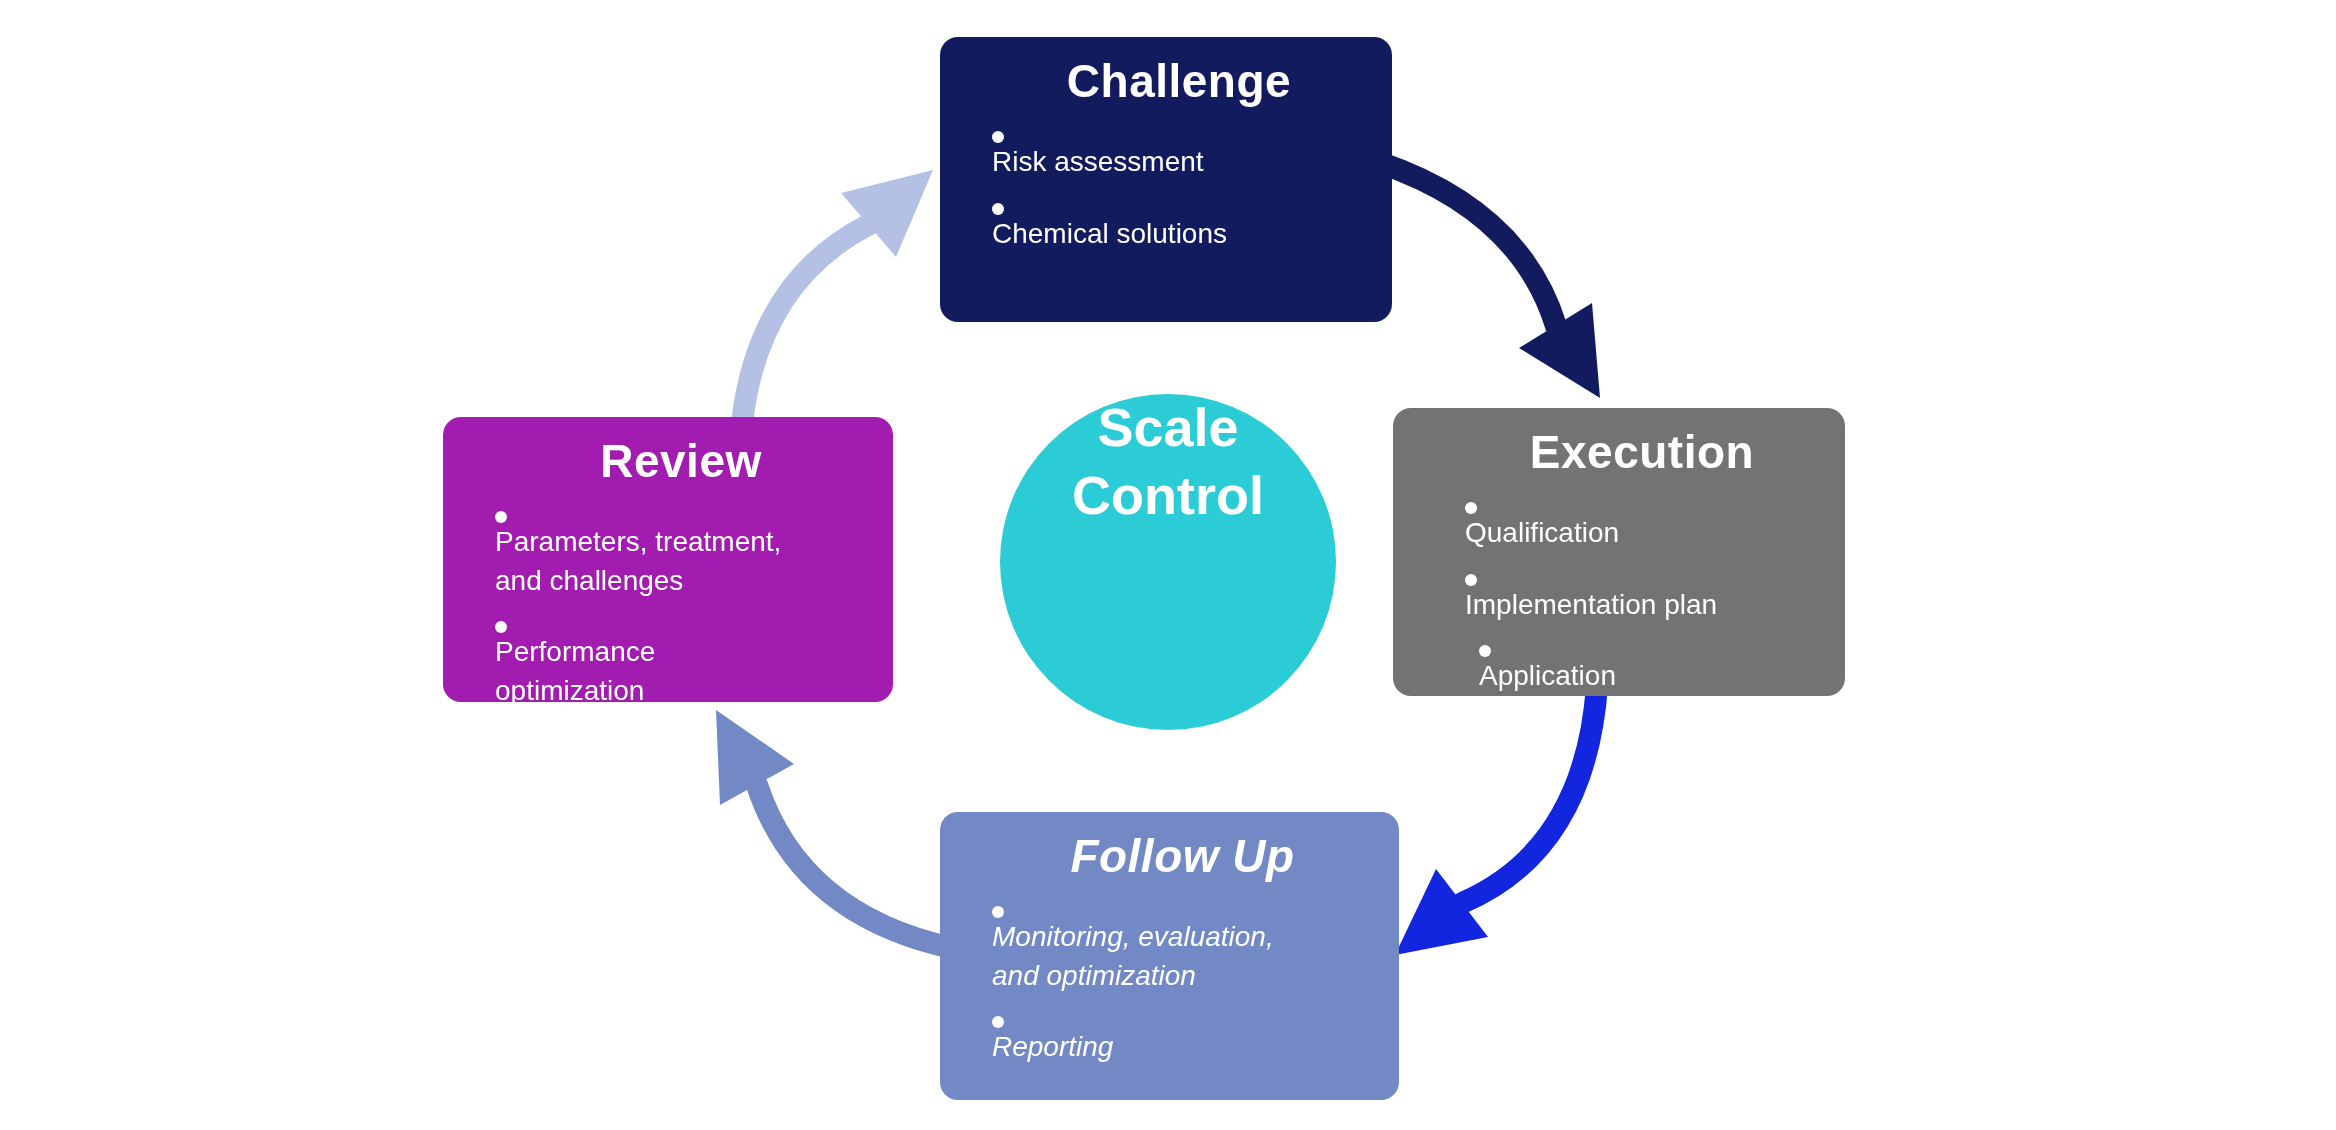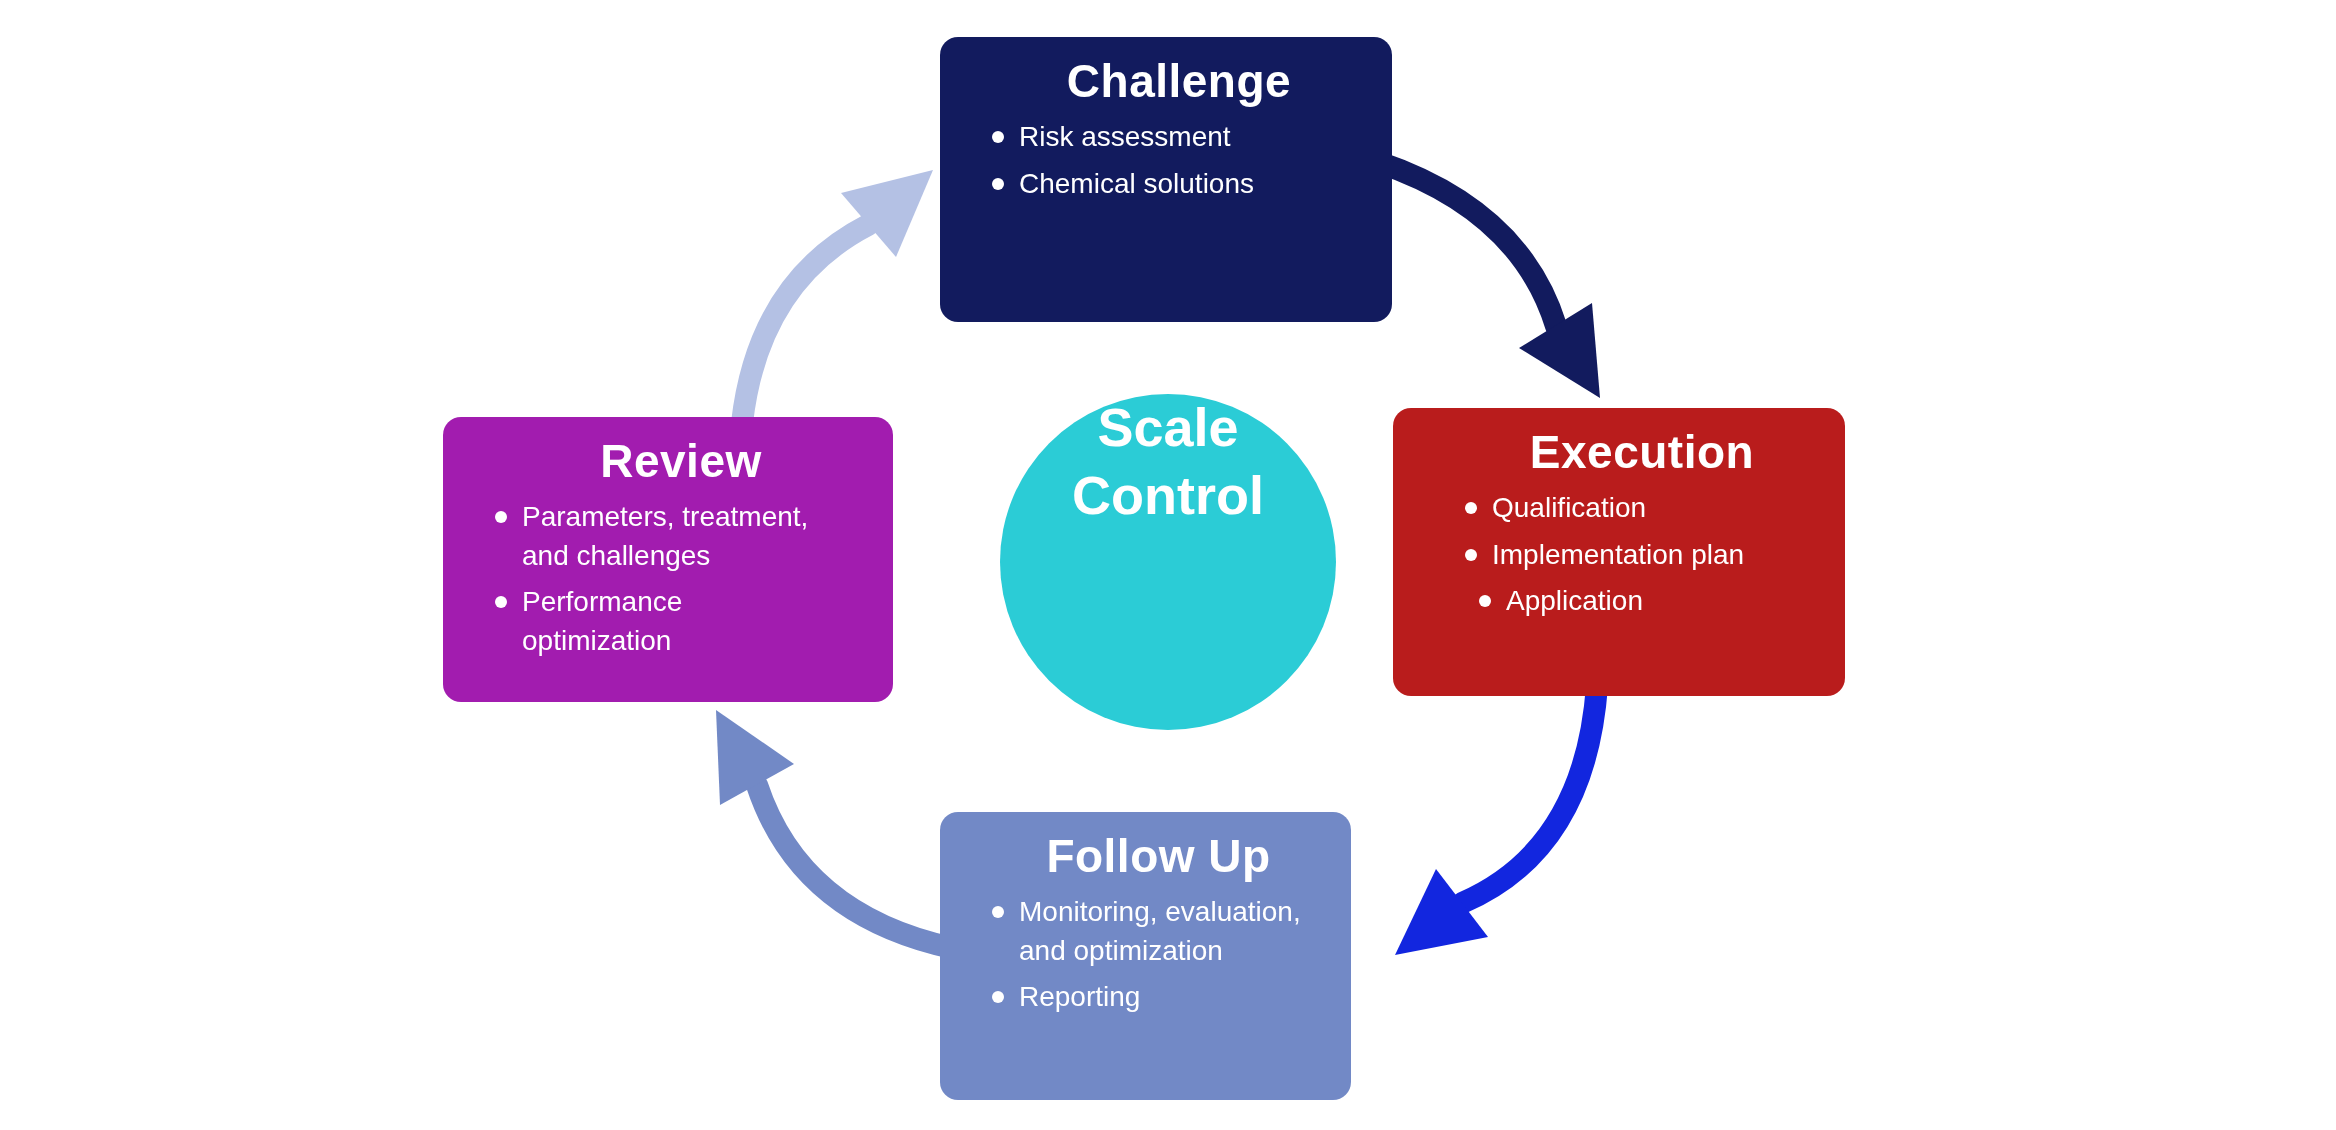--- a/index.html
+++ b/index.html
@@ -48,39 +48,40 @@
     list-style: none;
     margin: 0;
     padding: 0;
     display: flex;
     flex-direction: column;
     gap: 8px;
   }
   .bullet-row {
     display: flex;
     align-items: flex-start;
+    flex-direction: column;
   }
   .dot {
     flex: 0 0 auto;
     width: 12px;
     height: 12px;
     margin-top: 13px;
     margin-right: 15px;
     border-radius: 50%;
     background: #ffffff;
   }
   .bullet-text {
     font-size: 28px;
     line-height: 1.38;
     white-space: pre-line;
   }
   .box-challenge { left: 940px;  top: 37px;  width: 452px; height: 285px; }
   .box-execution { left: 1393px; top: 408px; width: 452px; height: 288px; padding-left: 72px; }
   .box-execution .bullet-row.indent { margin-left: 14px; }
-  .box-followup  { left: 940px;  top: 812px; width: 411px; height: 288px; }
+  .box-followup  { left: 940px;  top: 812px; width: 459px; height: 288px; font-style: italic; }
   .box-review    { left: 443px;  top: 417px; width: 450px; height: 285px; }
   .center-circle {
     position: absolute;
     z-index: 2;
     left: 1000px;
     top: 394px;
     width: 336px;
     height: 336px;
     border-radius: 50%;
     display: flex;
@@ -127,21 +128,21 @@
         <span class="dot"></span>
         <span class="bullet-text">Risk assessment</span>
       </li>
       <li class="bullet-row">
         <span class="dot"></span>
         <span class="bullet-text">Chemical solutions</span>
       </li>
     </ul>
   </div>
 
-  <div class="stage box-execution" style="background: #b91c1c;">
+  <div class="stage box-execution" style="background: #737373;">
     <h2 class="stage-title">Execution</h2>
     <ul class="bullets">
       <li class="bullet-row">
         <span class="dot"></span>
         <span class="bullet-text">Qualification</span>
       </li>
       <li class="bullet-row">
         <span class="dot"></span>
         <span class="bullet-text">Implementation plan</span>
       </li>

